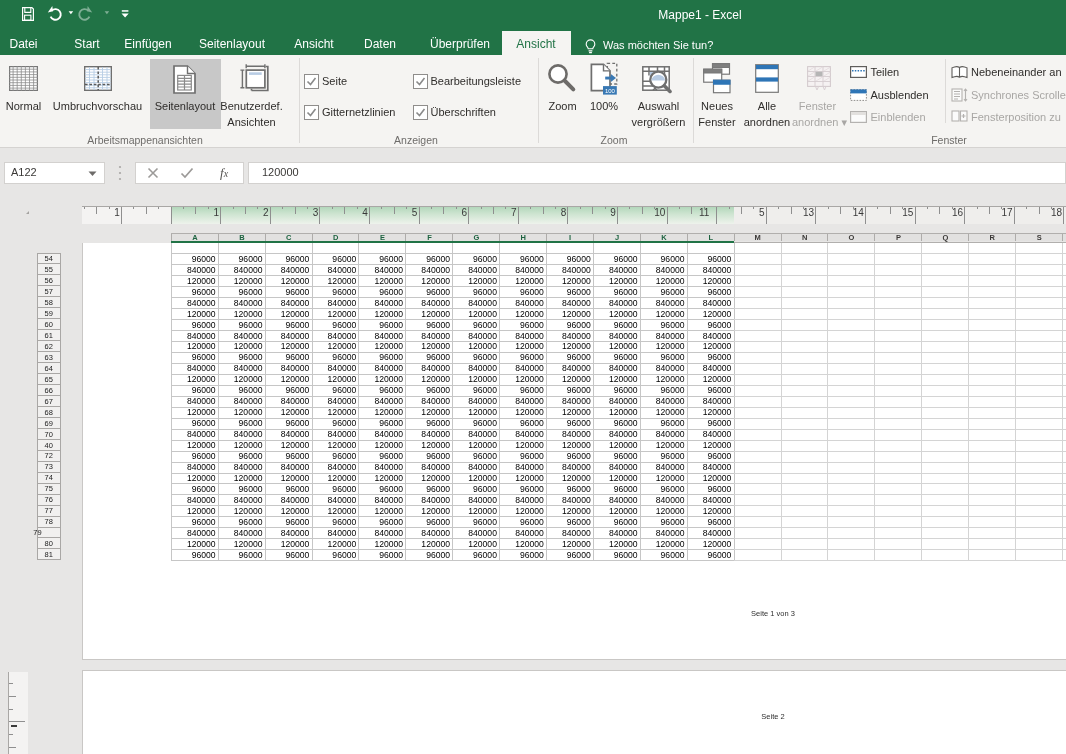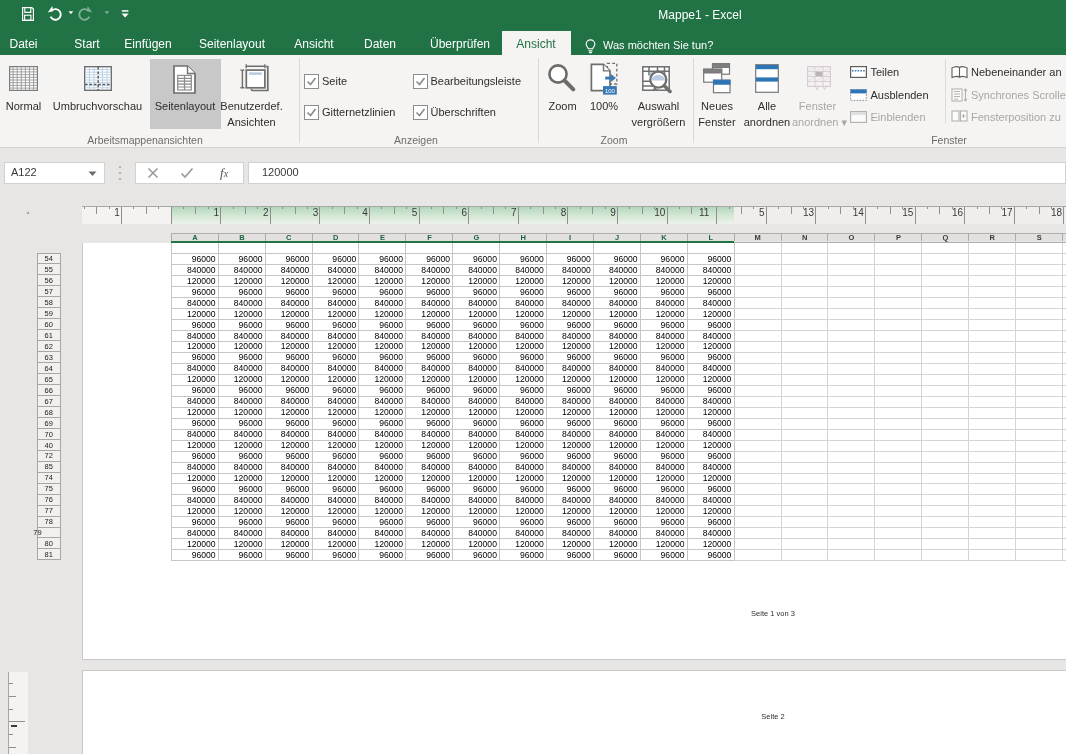--- a/index.html
+++ b/index.html
@@ -537,21 +537,21 @@
 <div class="rnum" style="left:37.2px;top:407.64px;width:23px">68</div>
 <div class="ab" style="left:37.2px;top:427.86px;width:23.5px;height:1px;background:#a9a7a5"></div>
 <div class="rnum" style="left:37.2px;top:418.60px;width:23px">69</div>
 <div class="ab" style="left:37.2px;top:438.82px;width:23.5px;height:1px;background:#a9a7a5"></div>
 <div class="rnum" style="left:37.2px;top:429.56px;width:23px">70</div>
 <div class="ab" style="left:37.2px;top:449.78px;width:23.5px;height:1px;background:#a9a7a5"></div>
 <div class="rnum" style="left:37.2px;top:440.52px;width:23px">40</div>
 <div class="ab" style="left:37.2px;top:460.74px;width:23.5px;height:1px;background:#a9a7a5"></div>
 <div class="rnum" style="left:37.2px;top:451.48px;width:23px">72</div>
 <div class="ab" style="left:37.2px;top:471.70px;width:23.5px;height:1px;background:#a9a7a5"></div>
-<div class="rnum" style="left:37.2px;top:462.44px;width:23px">85</div>
+<div class="rnum" style="left:37.2px;top:462.44px;width:23px">73</div>
 <div class="ab" style="left:37.2px;top:482.66px;width:23.5px;height:1px;background:#a9a7a5"></div>
 <div class="rnum" style="left:37.2px;top:473.40px;width:23px">74</div>
 <div class="ab" style="left:37.2px;top:493.62px;width:23.5px;height:1px;background:#a9a7a5"></div>
 <div class="rnum" style="left:37.2px;top:484.36px;width:23px">75</div>
 <div class="ab" style="left:37.2px;top:504.58px;width:23.5px;height:1px;background:#a9a7a5"></div>
 <div class="rnum" style="left:37.2px;top:495.32px;width:23px">76</div>
 <div class="ab" style="left:37.2px;top:515.54px;width:23.5px;height:1px;background:#a9a7a5"></div>
 <div class="rnum" style="left:37.2px;top:506.28px;width:23px">77</div>
 <div class="ab" style="left:37.2px;top:526.50px;width:23.5px;height:1px;background:#a9a7a5"></div>
 <div class="rnum" style="left:37.2px;top:517.24px;width:23px">78</div>

